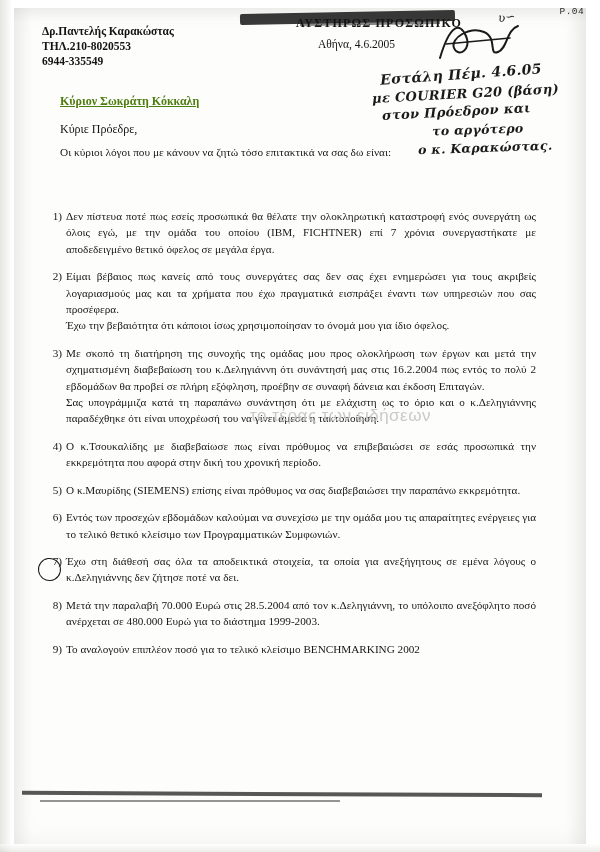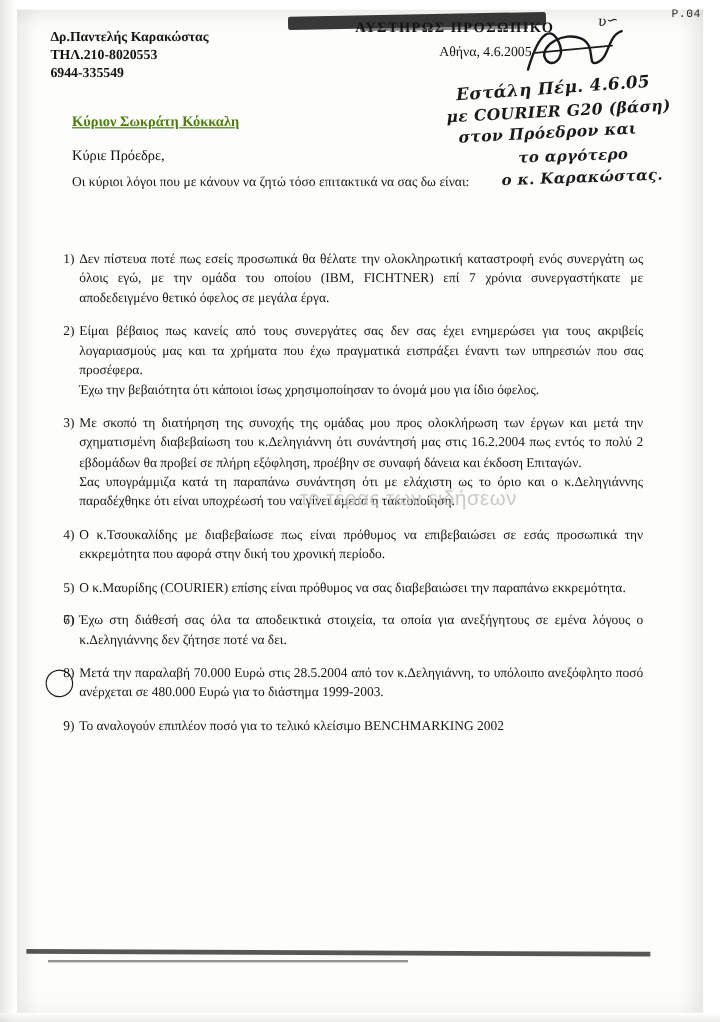--- a/index.html
+++ b/index.html
@@ -144,21 +144,20 @@
     letter-spacing: 1.2px;
     color: #141414;
   }
 
   .place-date {
     position: absolute;
     left: 318px;
     top: 38px;
     font-size: 11.5px;
     color: #141414;
-    margin-left: 48px;
   }
 
   .recipient {
     position: absolute;
     left: 60px;
     top: 94px;
     font-size: 12px;
     font-weight: bold;
     text-decoration: underline;
     color: #4d7c0f;
@@ -331,24 +330,25 @@
         <span>Με σκοπό τη διατήρηση της συνοχής της ομάδας μου προς ολοκλήρωση των έργων και μετά την σχηματισμένη διαβεβαίωση του κ.Δεληγιάννη ότι συνάντησή μας στις 16.2.2004 πως εντός το πολύ 2 εβδομάδων θα προβεί σε πλήρη εξόφληση, προέβην σε συναφή δάνεια και έκδοση Επιταγών.</span>
         <br>
         <span>Σας υπογράμμιζα κατά τη παραπάνω συνάντηση ότι με ελάχιστη ως το όριο και ο κ.Δεληγιάννης παραδέχθηκε ότι είναι υποχρέωσή του να γίνει άμεσα η τακτοποίηση.</span>
       </li>
       <li>
         <span class="num">4)</span>
         <span>Ο κ.Τσουκαλίδης με διαβεβαίωσε πως είναι πρόθυμος να επιβεβαιώσει σε εσάς προσωπικά την εκκρεμότητα που αφορά στην δική του χρονική περίοδο.</span>
       </li>
       <li>
         <span class="num">5)</span>
-        <span>Ο κ.Μαυρίδης (COURIER) επίσης είναι πρόθυμος να σας διαβεβαιώσει την παραπάνω εκκρεμότητα.</span>
+        <span>Ο κ.Μαυρίδης (SIEMENS) επίσης είναι πρόθυμος να σας διαβεβαιώσει την παραπάνω εκκρεμότητα.</span>
       </li>
       <li>
         <span class="num">6)</span>
+        <span>Εντός των προσεχών εβδομάδων καλούμαι να συνεχίσω με την ομάδα μου τις απαραίτητες ενέργειες για το τελικό θετικό κλείσιμο των Προγραμματικών Συμφωνιών.</span>
       </li>
       <li>
         <span class="num">7)</span>
         <span>Έχω στη διάθεσή σας όλα τα αποδεικτικά στοιχεία, τα οποία για ανεξήγητους σε εμένα λόγους ο κ.Δεληγιάννης δεν ζήτησε ποτέ να δει.</span>
       </li>
       <li>
         <span class="num">8)</span>
         <span>Μετά την παραλαβή 70.000 Ευρώ στις 28.5.2004 από τον κ.Δεληγιάννη, το υπόλοιπο ανεξόφλητο ποσό ανέρχεται σε 480.000 Ευρώ για το διάστημα 1999-2003.</span>
       </li>
       <li>

